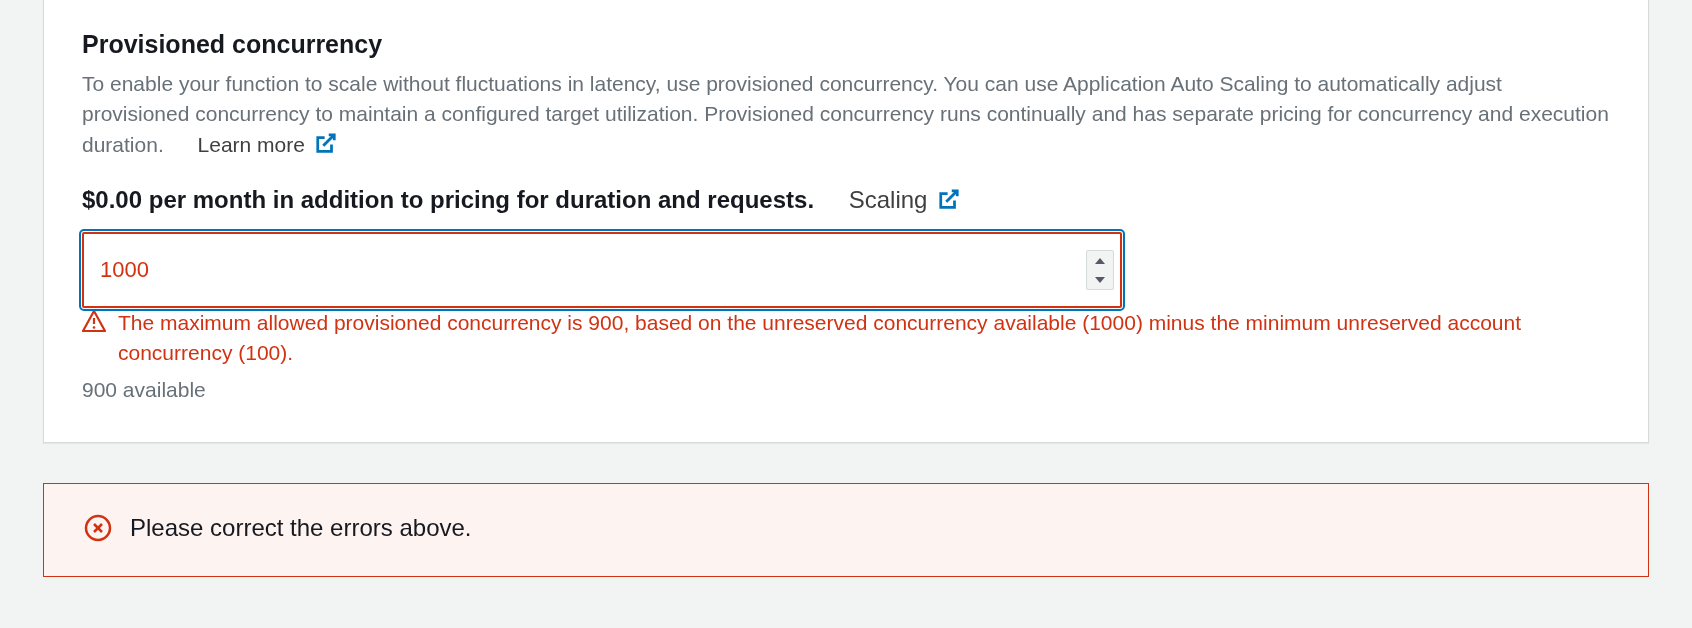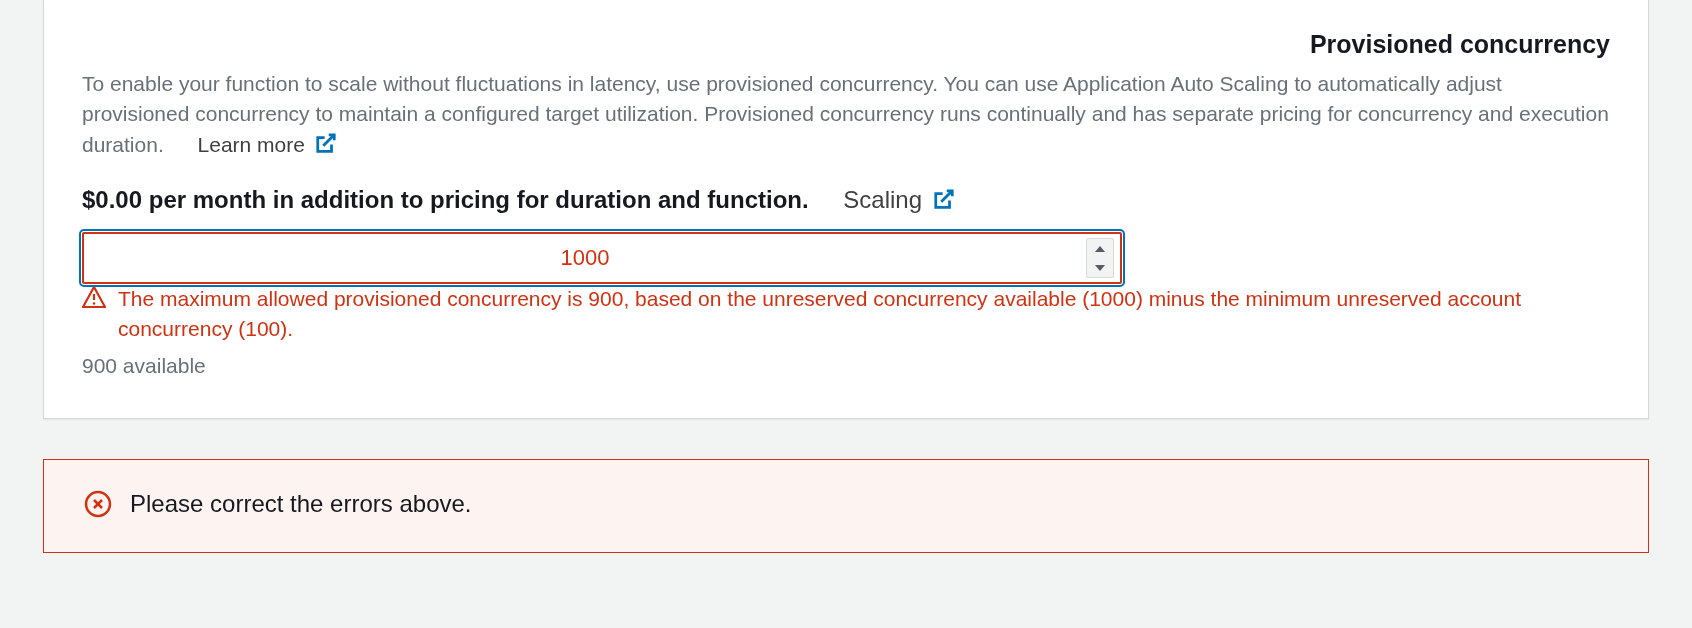--- a/index.html
+++ b/index.html
@@ -19,21 +19,20 @@
       border-top: none;
       margin: 0 43px;
       padding: 30px 38px 40px 38px;
       box-shadow: 0 1px 1px rgba(0,0,0,0.05);
     }
     .section-title {
       font-size: 25px;
       font-weight: 700;
       color: #16191f;
       margin-bottom: 10px;
-      text-align: right;
     }
     .section-description {
       font-size: 21px;
       line-height: 1.45;
       color: #687078;
       margin-bottom: 24px;
     }
     .link {
       color: #404040;
       text-decoration: none;
@@ -53,30 +52,29 @@
     }
     .pricing-line .link {
       font-weight: 400;
     }
     .number-field-wrap {
       position: relative;
       width: 1040px;
     }
     .number-field {
       width: 100%;
-      height: 52px;
+      height: 76px;
       border: 2px solid #d13212;
       outline: 2px solid #0073bb;
       outline-offset: 1px;
       border-radius: 2px;
       padding: 0 50px 0 16px;
       font-size: 22px;
       color: #d13212;
       font-family: inherit;
-      text-align: center;
       -moz-appearance: textfield;
     }
     .number-field::-webkit-outer-spin-button,
     .number-field::-webkit-inner-spin-button {
       -webkit-appearance: none;
       margin: 0;
     }
     .stepper {
       position: absolute;
       right: 8px;
@@ -143,21 +141,21 @@
         <svg width="22" height="22" viewBox="0 0 16 16" fill="none" stroke="#0073bb" stroke-width="2">
           <path d="M10 2 H14 V6"></path>
           <path d="M6 10 L14 2"></path>
           <path d="M12 9 V14 H2 V4 H7"></path>
         </svg>
       </span>
     </a>
   </p>
 
   <p class="pricing-line">
-    <span>$0.00 per month in addition to pricing for duration and function.</span>
+    <span>$0.00 per month in addition to pricing for duration and requests.</span>
     <a class="link">
       <span>Scaling</span>
       <span class="ext-icon">
         <svg width="22" height="22" viewBox="0 0 16 16" fill="none" stroke="#0073bb" stroke-width="2">
           <path d="M10 2 H14 V6"></path>
           <path d="M6 10 L14 2"></path>
           <path d="M12 9 V14 H2 V4 H7"></path>
         </svg>
       </span>
     </a>

